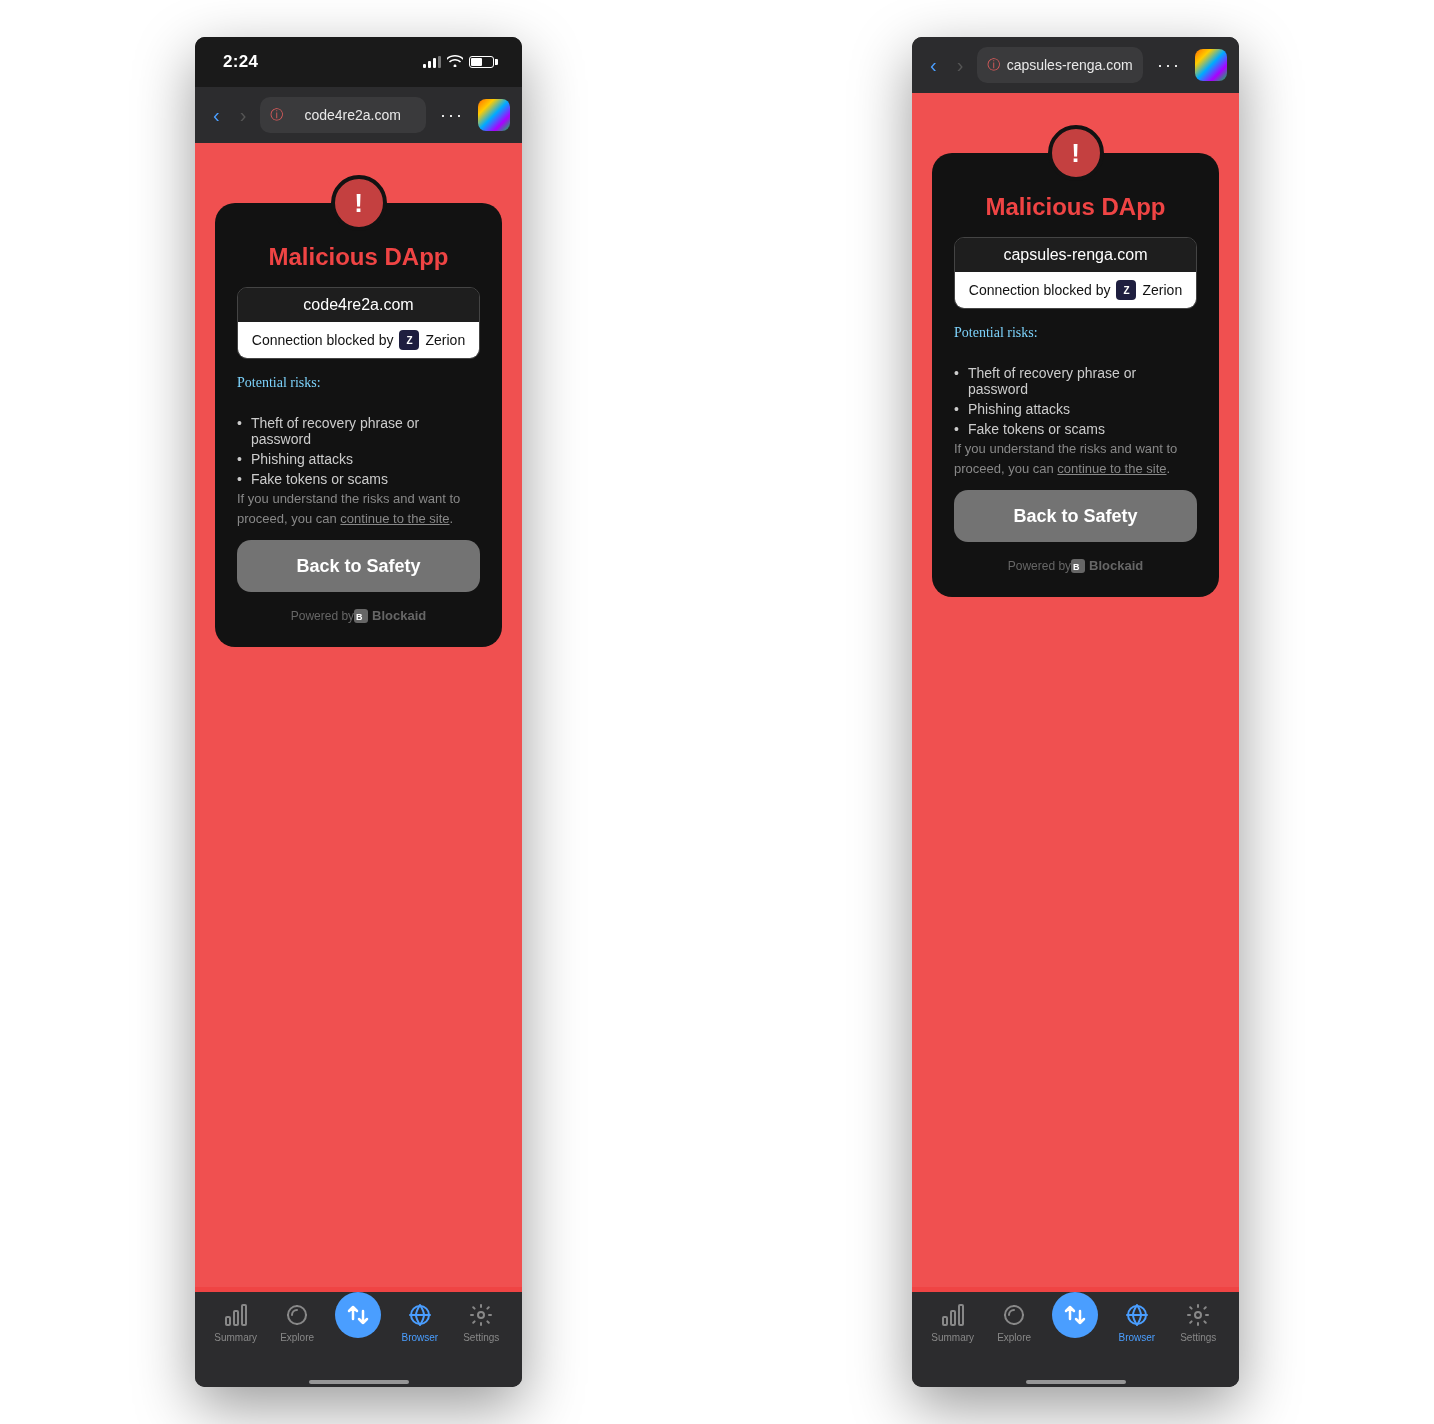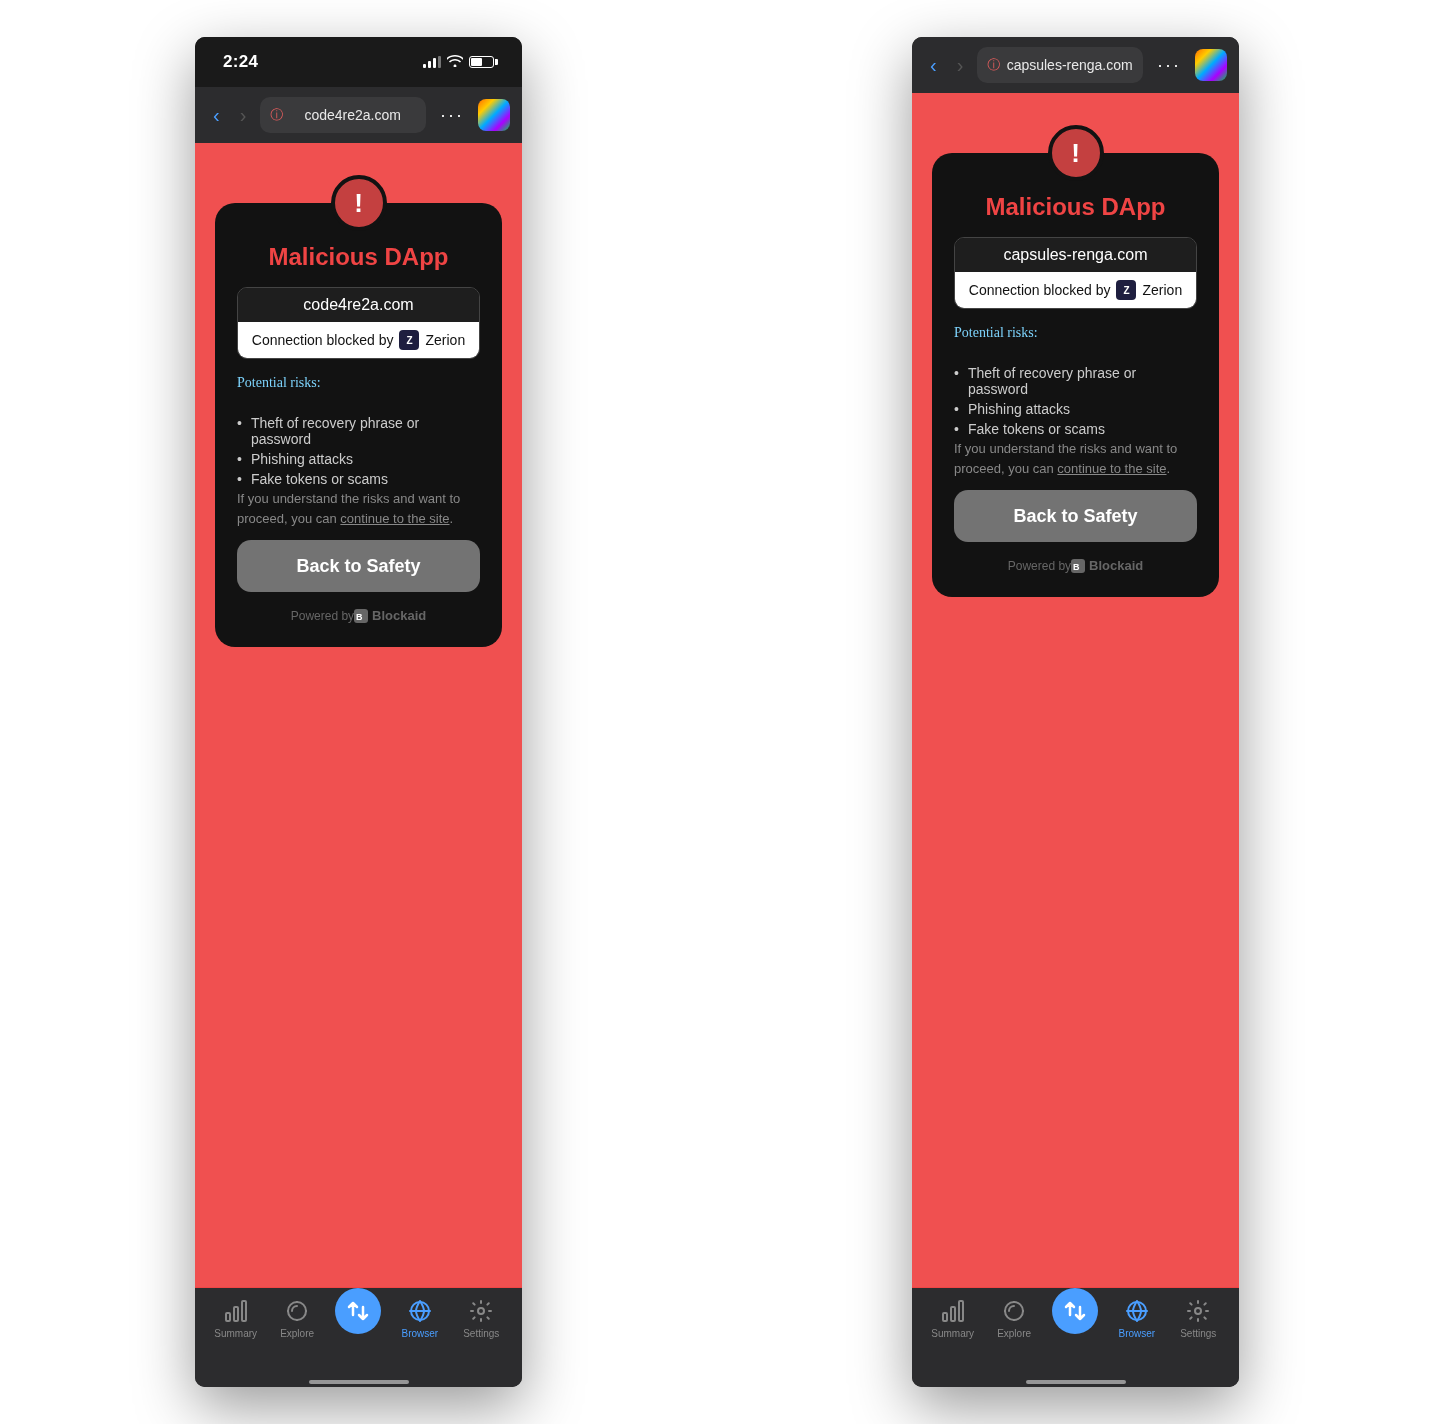--- a/index.html
+++ b/index.html
@@ -331,21 +331,21 @@
 
     
     .tab-bar {
       background: #2c2c2e;
       height: 90px;
       display: flex;
       align-items: flex-start;
       justify-content: space-around;
       padding: 10px 10px 0;
       flex-shrink: 0;
-      border-top: 1px solid #ef4444;
+      border-top: 5px solid #ef4444;
     }
 
     .tab-item {
       display: flex;
       flex-direction: column;
       align-items: center;
       gap: 4px;
       cursor: pointer;
       min-width: 60px;
     }

